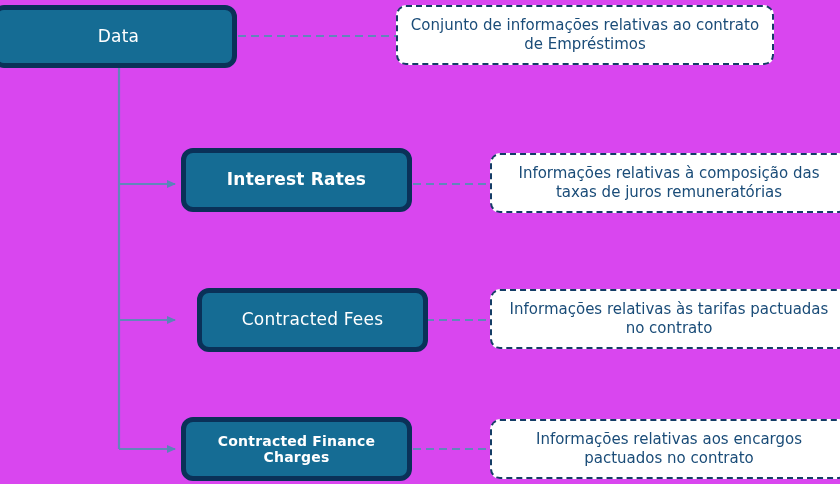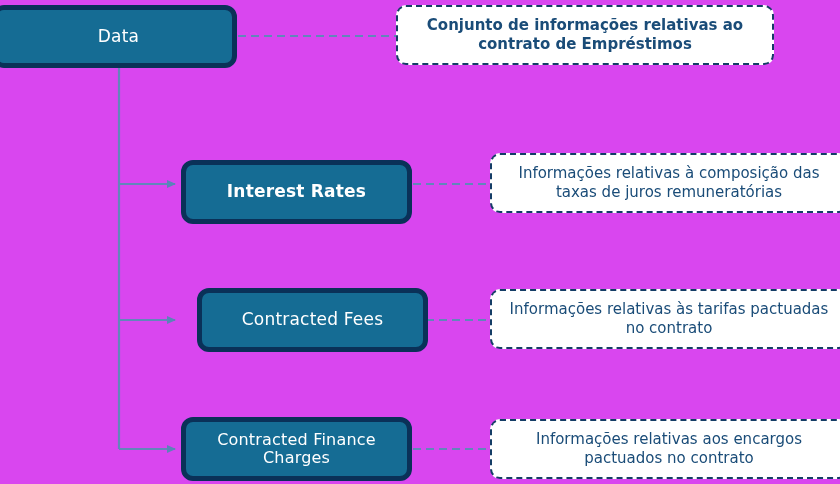--- a/index.html
+++ b/index.html
@@ -61,43 +61,43 @@
     top: 5px;
     width: 245px;
     height: 63px;
     font-size: 17px;
     font-weight: normal;
   }
   #node-root .node-label { padding-left: 18px; }
 
   #node-interest-rates {
     left: 181px;
-    top: 160px;
+    top: 148px;
     width: 231px;
     height: 64px;
     font-size: 17px;
     font-weight: bold;
   }
 
   #node-contracted-fees {
     left: 197px;
     top: 288px;
     width: 231px;
     height: 64px;
     font-size: 17px;
     font-weight: normal;
   }
 
   #node-contracted-finance-charges {
     left: 181px;
     top: 417px;
     width: 231px;
     height: 64px;
-    font-size: 16px;
-    font-weight: normal;
+    font-size: 14px;
+    font-weight: bold;
   }
 
   
   .note {
     position: absolute;
     box-sizing: border-box;
     background: #ffffff;
     border: 2px dashed #143D66;
     border-radius: 10px;
     color: #1A4C78;
@@ -114,21 +114,20 @@
     width: 100%;
     padding: 0 8px;
     box-sizing: border-box;
   }
 
   #note-root {
     left: 396px;
     top: 5px;
     width: 378px;
     height: 60px;
-    font-weight: bold;
   }
   #note-interest-rates {
     left: 490px;
     top: 153px;
     width: 358px;
     height: 60px;
   }
   #note-contracted-fees {
     left: 490px;
     top: 289px;

